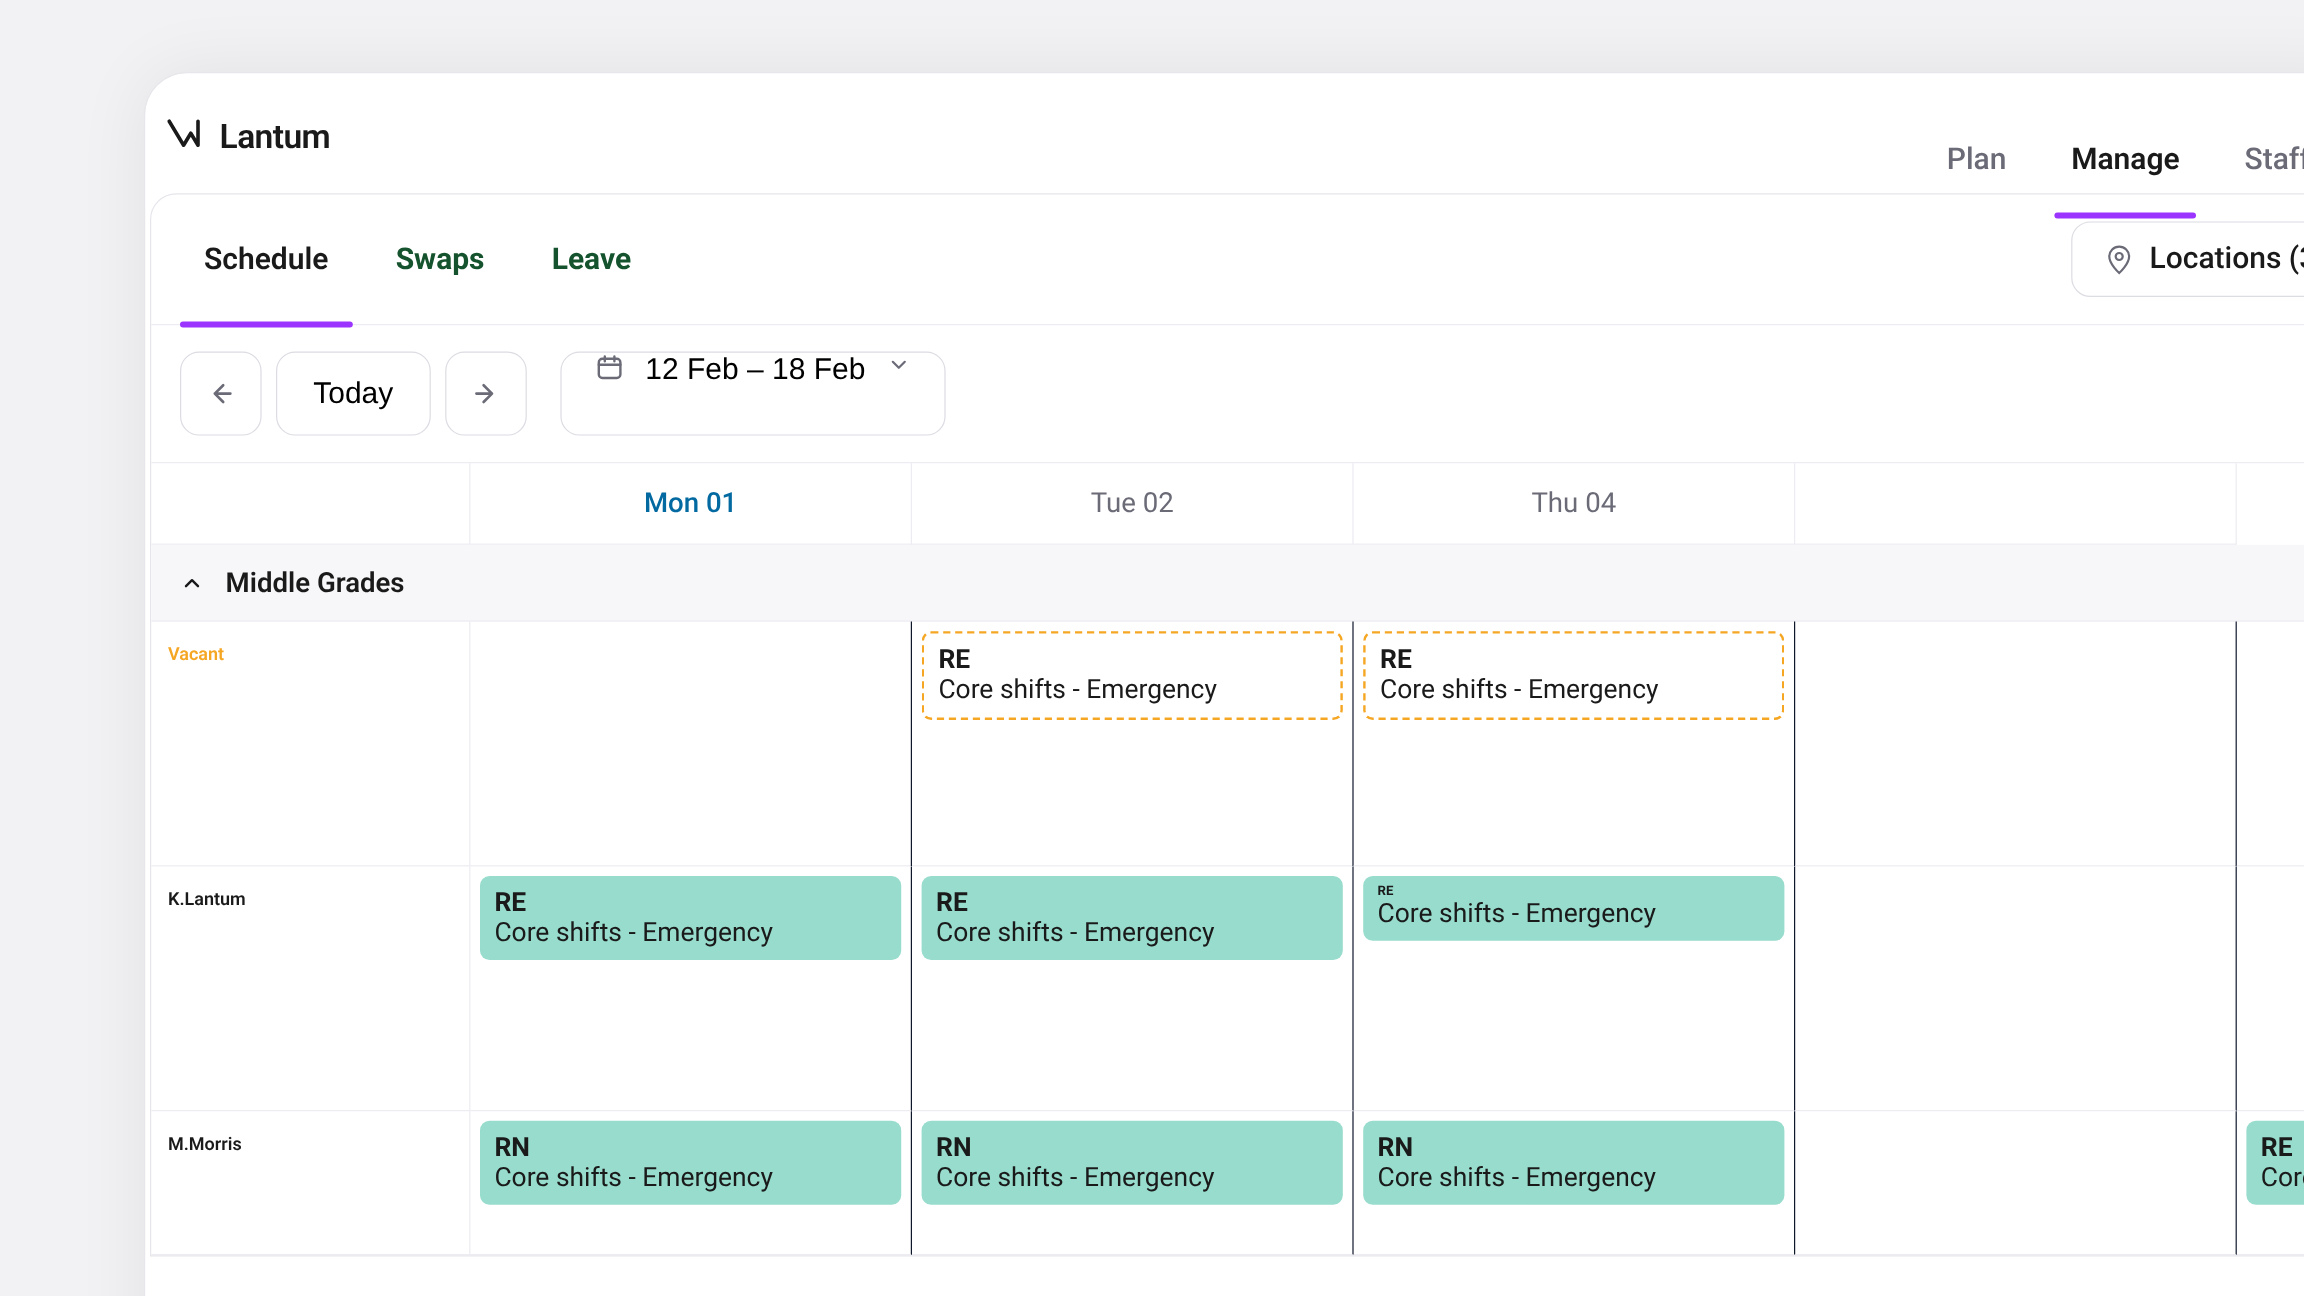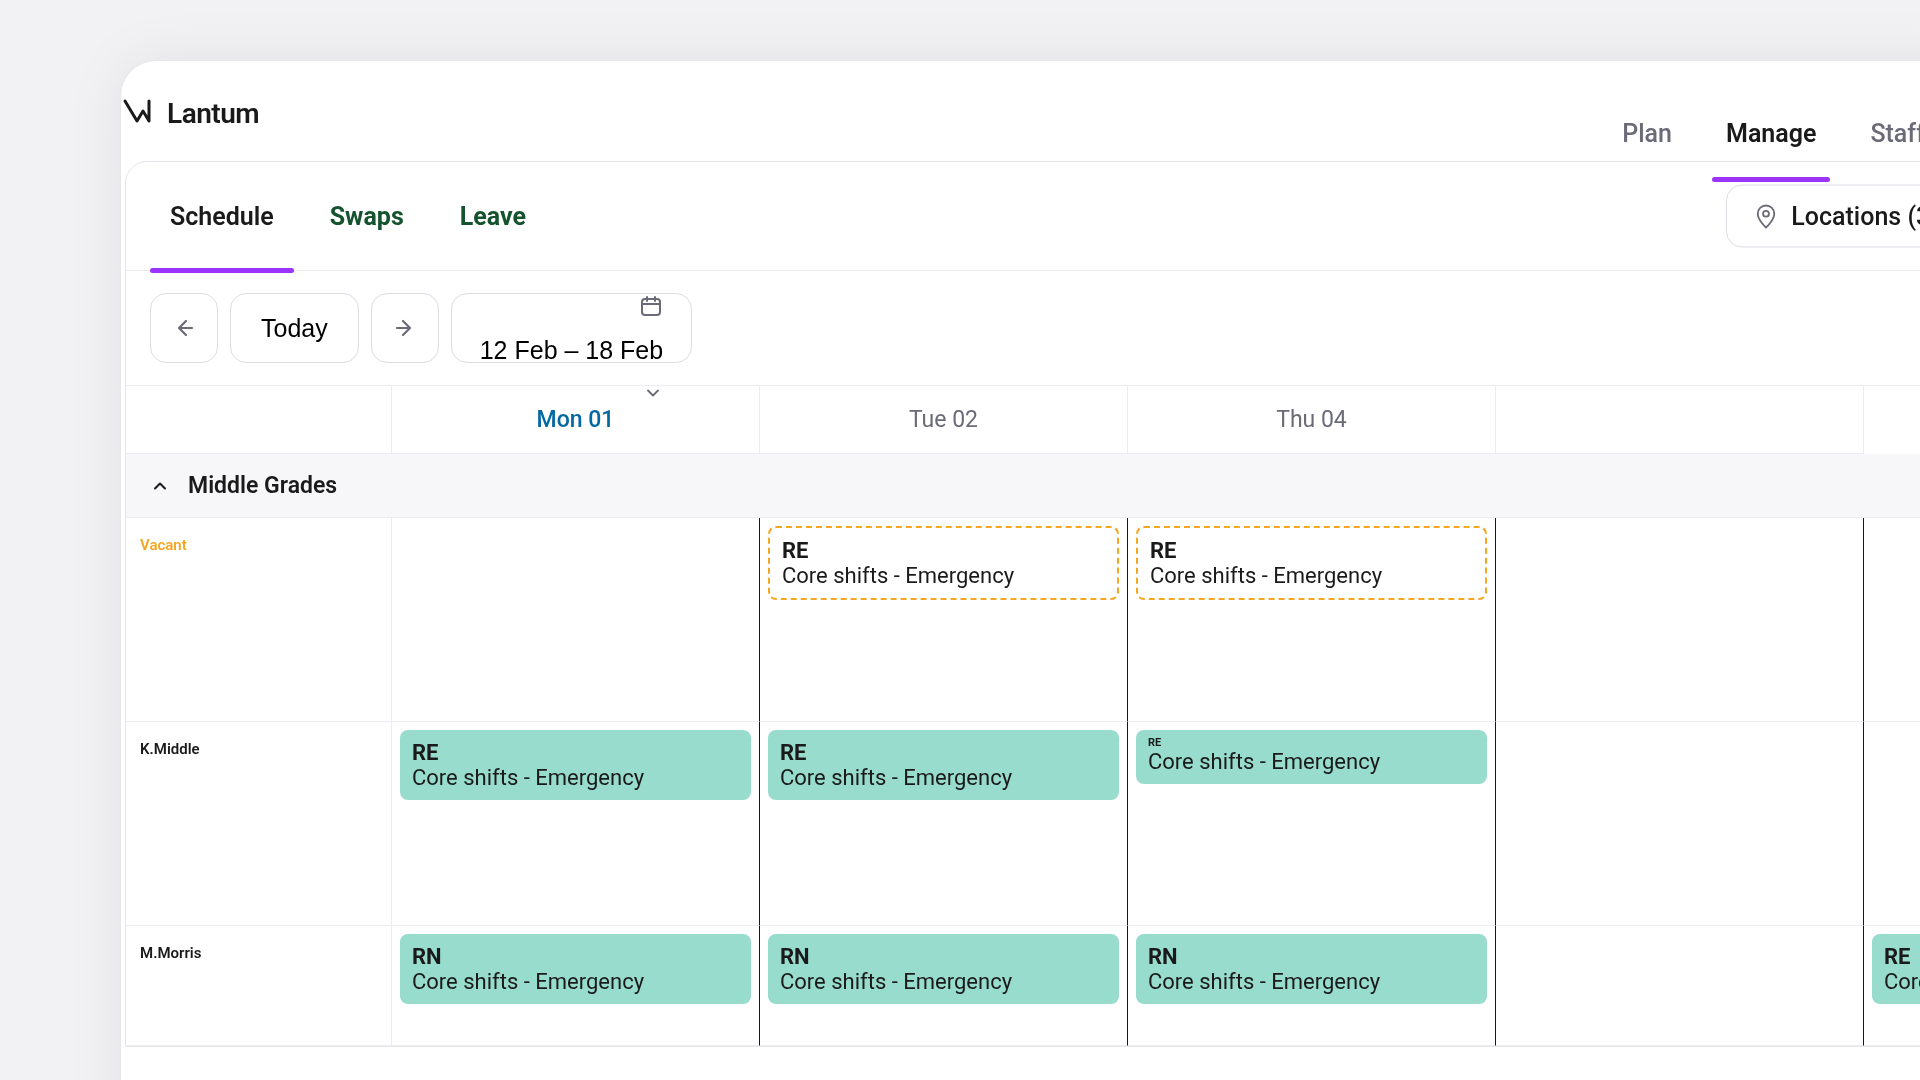--- a/index.html
+++ b/index.html
@@ -1,35 +1,35 @@
 <!DOCTYPE html>
 <html><head>
 <meta charset="utf-8">
 <style>
 * { box-sizing: border-box; margin: 0; padding: 0; }
 body { font-family: -apple-system, BlinkMacSystemFont, "Segoe UI", Roboto, sans-serif; background: #f2f2f4; overflow: hidden; width: 1920px; height: 1080px; }
 .app-window { position: absolute; top: 60px; left: 120px; width: 1850px; height: 1100px; background: #fff; border-radius: 36px 0 0 0; box-shadow: 0 0 60px rgba(0,0,0,0.07); border: 1px solid #e6e6eb; padding-top: 10px; }
 .header { display: flex; align-items: center; height: 84px; padding: 0 44px 0 0; }
-.logo-block { display: flex; align-items: center; gap: 14px; padding-left: 0; }
+.logo-block { display: flex; align-items: center; gap: 14px; padding-left: 16px; }
 .logo-mark { display: flex; align-items: center; }
 .brand { font-size: 28px; font-weight: 600; letter-spacing: -0.5px; color: #1a1a1a; }
 .top-nav { margin-left: auto; display: flex; align-items: center; gap: 54px; }
 .top-nav-item { font-size: 25px; font-weight: 500; color: #6b6b78; position: relative; cursor: pointer; padding: 8px 0; margin-top: 40px; }
 .top-nav-item.active { color: #1a1a1a; font-weight: 600; }
 .top-nav-item.active::after { content: ""; position: absolute; left: -14px; right: -14px; bottom: -26px; height: 5px; background: #9b34ff; border-radius: 3px; }
 .content-card { margin: 6px 0 0 4px; background: #fff; border: 1px solid #e5e5eb; border-radius: 22px 0 0 0; overflow: hidden; }
 .subnav { display: flex; align-items: center; height: 108px; padding: 0 44px; position: relative; }
 .tab { font-size: 25px; font-weight: 700; color: #14532d; margin-right: 56px; cursor: pointer; position: relative; padding: 8px 0; }
 .tab.active { color: #1a1a1a; font-weight: 600; }
 .tab.active::after { content: ""; position: absolute; left: -20px; right: -20px; bottom: -34px; height: 5px; background: #9b34ff; border-radius: 3px; }
 .locations-pill { position: absolute; right: 0; top: 50%; transform: translateY(-50%); display: flex; align-items: center; gap: 14px; padding: 16px 28px; border: 1px solid #dcdce3; border-radius: 16px; font-size: 25px; color: #1a1a1a; font-weight: 500; cursor: pointer; }
 .toolbar { display: flex; align-items: center; gap: 12px; padding: 22px 24px 22px 24px; border-top: 1px solid #ececf2; }
 .icon-btn { width: 68px; height: 70px; display: flex; align-items: center; justify-content: center; border: 1px solid #dcdce3; border-radius: 16px; cursor: pointer; background: #fff; }
 .today-btn { height: 70px; padding: 12px 30px; display: flex; align-items: center; border: 1px solid #dcdce3; border-radius: 16px; font-size: 25px; font-weight: 500; cursor: pointer; background: #fff; }
-.date-range-btn { margin-left: 0; height: 70px; padding: 0 28px; display: flex; align-items: flex-end; gap: 18px; border: 1px solid #dcdce3; border-radius: 16px; font-size: 25px; font-weight: 500; cursor: pointer; background: #fff; flex-direction: column; }
+.date-range-btn { margin-left: 16px; height: 70px; padding: 0 28px; display: flex; align-items: flex-start; gap: 18px; border: 1px solid #dcdce3; border-radius: 16px; font-size: 25px; font-weight: 500; cursor: pointer; background: #fff; }
 .grid { display: grid; grid-template-columns: 266px repeat(5, 368px); border-top: 1px solid #ececf2; }
 .head-cell { height: 68px; display: flex; align-items: center; justify-content: center; font-size: 23px; color: #6b6b78; border-right: 1px solid #ececf2; border-bottom: 1px solid #ececf2; }
 .head-cell.highlight { color: #0369a1; font-weight: 500; }
 .head-cell.blank { border-left: none; }
 .group-row { grid-column: 1 / -1; display: flex; align-items: center; gap: 18px; height: 64px; padding-left: 24px; background: #f7f7fa; border-bottom: 1px solid #ececf2; font-size: 23px; font-weight: 600; color: #1a1a1a; }
 .name-cell { border-right: 1px solid #ececf2; border-bottom: 1px solid #ececf2; padding: 18px 14px; font-size: 15px; font-weight: 600; color: #1a1a1a; }
 .name-cell.vacant { color: #f5a623; }
 .day-cell { border-right: 1px solid #0f172a; border-bottom: 1px solid #ececf2; padding: 8px; position: relative; }
 .row-h { height: 204px; }
 .row-h2 { height: 204px; }
@@ -143,21 +143,21 @@
       </div>
       <div class="day-cell row-h">
         <div class="vacant-shift">
           <div class="vacant-code">RE</div>
           <div class="vacant-desc">Core shifts - Emergency</div>
         </div>
       </div>
       <div class="day-cell row-h"></div>
       <div class="day-cell row-h"></div>
 
-      <div class="name-cell row-h2">K.Middle</div>
+      <div class="name-cell row-h2">K.Lantum</div>
       <div class="day-cell row-h2">
         <div class="shift">
           <div class="shift-code">RE</div>
           <div class="shift-desc">Core shifts - Emergency</div>
         </div>
       </div>
       <div class="day-cell row-h2">
         <div class="shift">
           <div class="shift-code">RE</div>
           <div class="shift-desc">Core shifts - Emergency</div>

